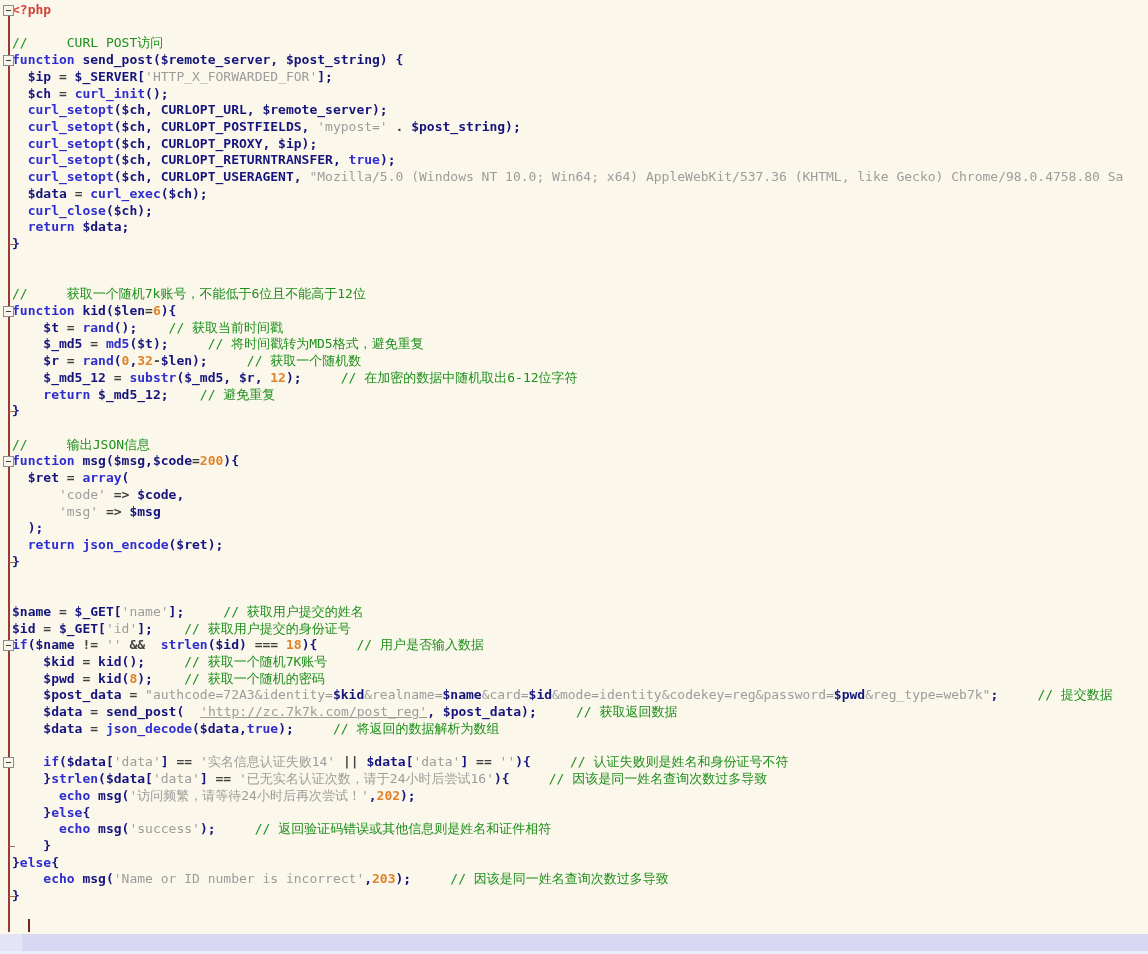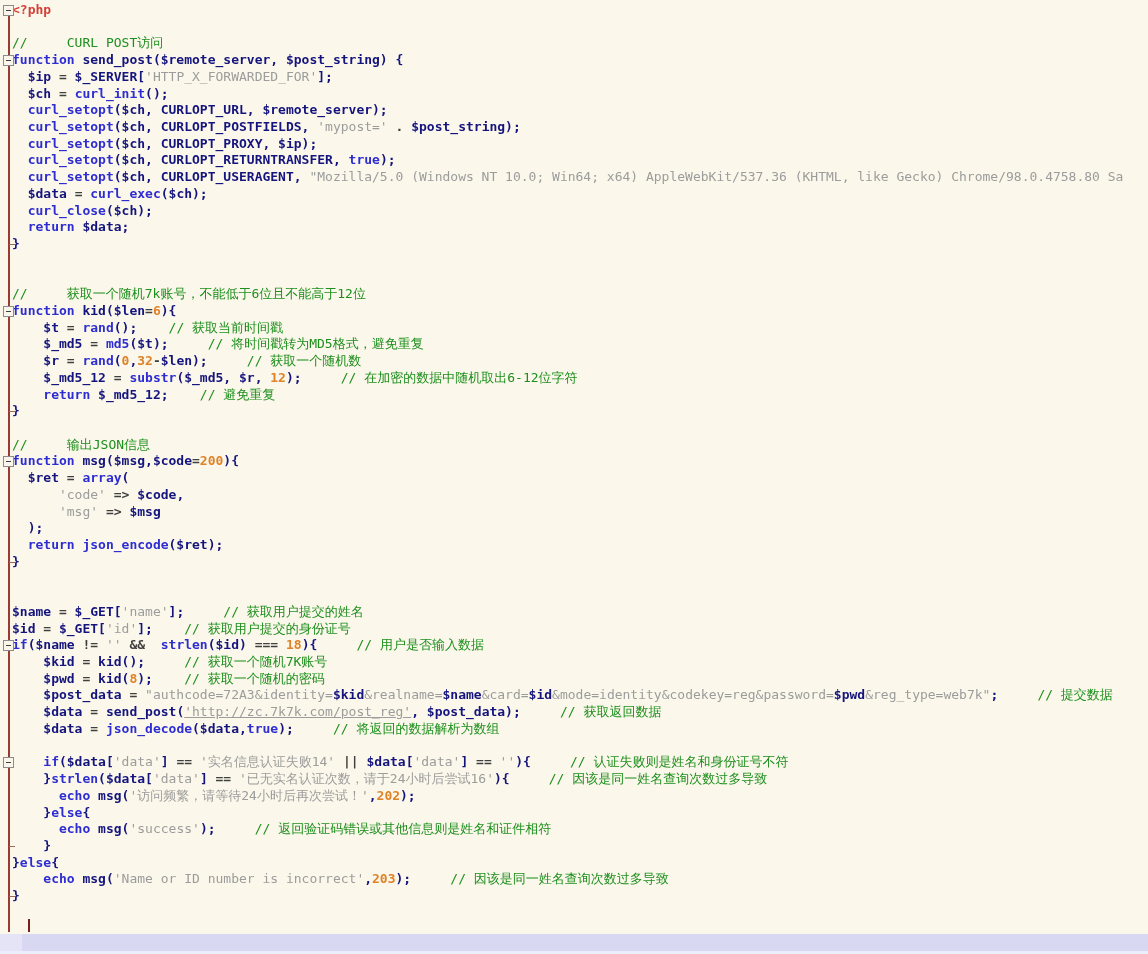--- a/index.html
+++ b/index.html
@@ -12,21 +12,21 @@
   .fold-line{position:absolute;left:8px;top:6px;width:2px;height:926px;background:var(--c-fold_line,#993b33);z-index:1;}
   .lines{position:absolute;top:2px;left:0;right:0;z-index:2;}
   .code-line{height:16.73px;line-height:16.73px;white-space:pre;position:relative;padding-left:12px;overflow:hidden;}
   .tk-d{color:var(--c-default);font-weight:bold;}
   .tk-k{color:var(--c-keyword);font-weight:bold;}
   .tk-s{color:var(--c-string);}
   .tk-n{color:var(--c-number);font-weight:bold;}
   .tk-c{color:var(--c-comment);}
   .tk-o{color:var(--c-operator);font-weight:bold;}
   .tk-p{color:var(--c-phptag);font-weight:bold;}
-  .tk-u{color:var(--c-url);text-decoration:underline;}
+  .tk-u{color:var(--c-url);text-decoration:underline;margin-left:16px;}
   .fold-box{
     position:absolute;left:3px;top:3px;width:11px;height:11px;box-sizing:border-box;
     background:#faf6ec;border:1px solid #8c8c8c;z-index:3;
   }
   .fold-box::after{content:"";position:absolute;left:2px;top:4px;width:5px;height:1px;background:#404040;}
   .fold-end{position:absolute;left:9px;top:8px;width:6px;height:1px;background:#9a6a5a;z-index:3;}
   .caret{position:absolute;left:28px;top:919px;width:2px;height:13px;background:#7a1f1f;z-index:4;}
   .hscroll{position:absolute;left:0;bottom:3px;width:1148px;height:17px;background:var(--c-scrollbar,#d8d8f2);z-index:5;}
   .hscroll-arrow{position:absolute;left:0;top:0;width:22px;height:17px;background:#e4e4f6;}
   .hstrip{position:absolute;left:0;bottom:0;width:1148px;height:3px;background:#ecedfa;z-index:5;}

